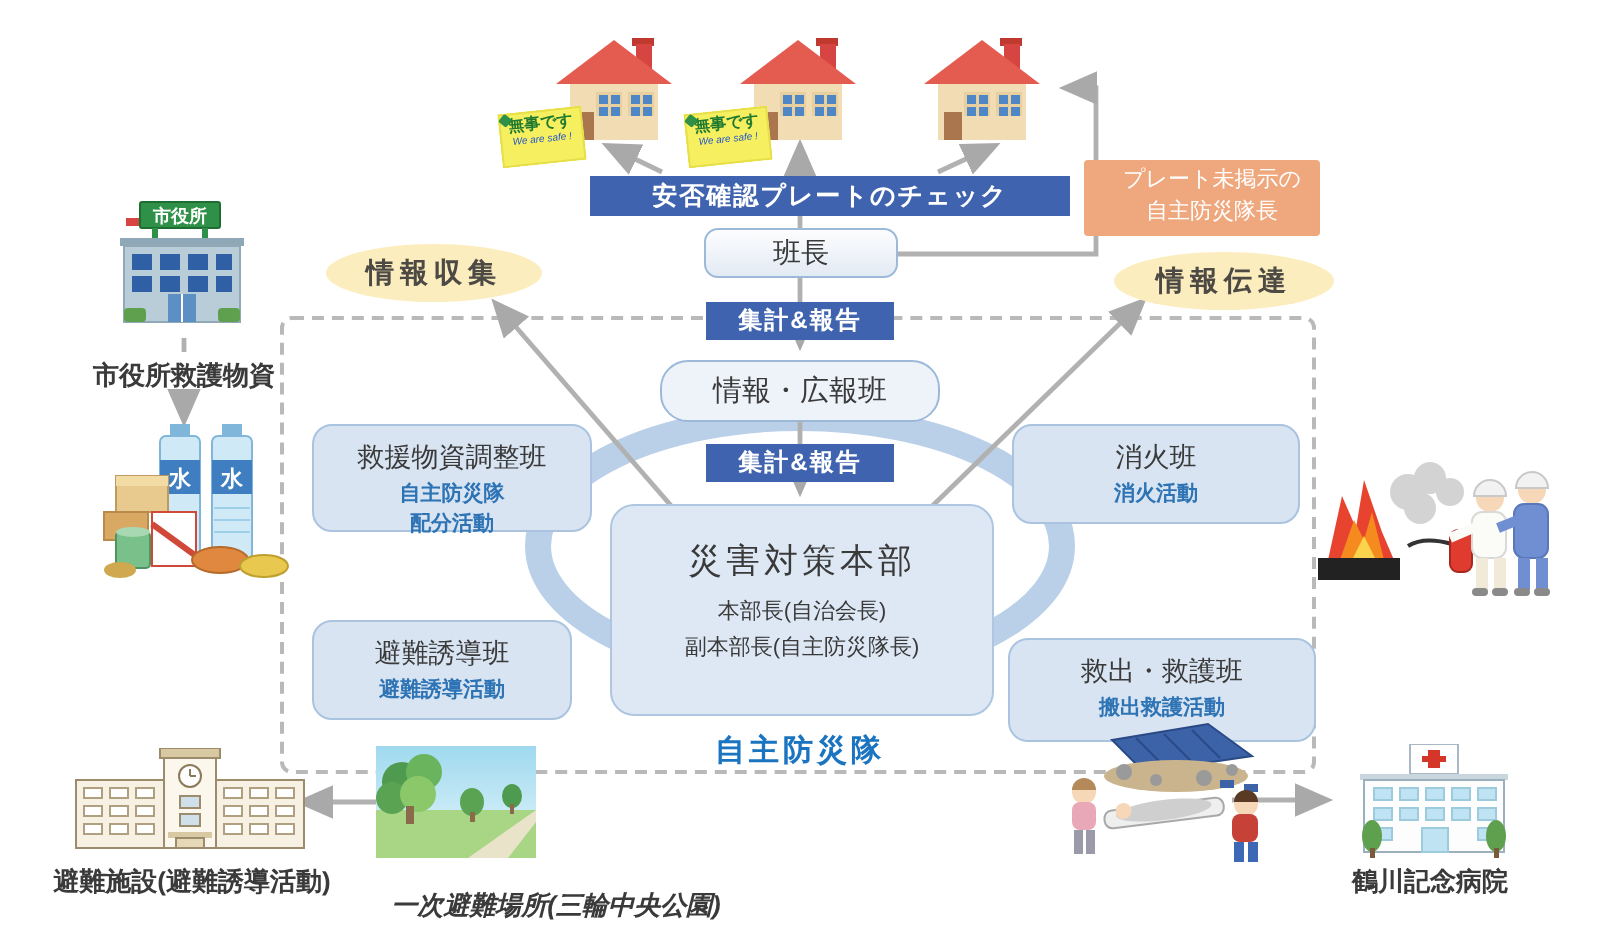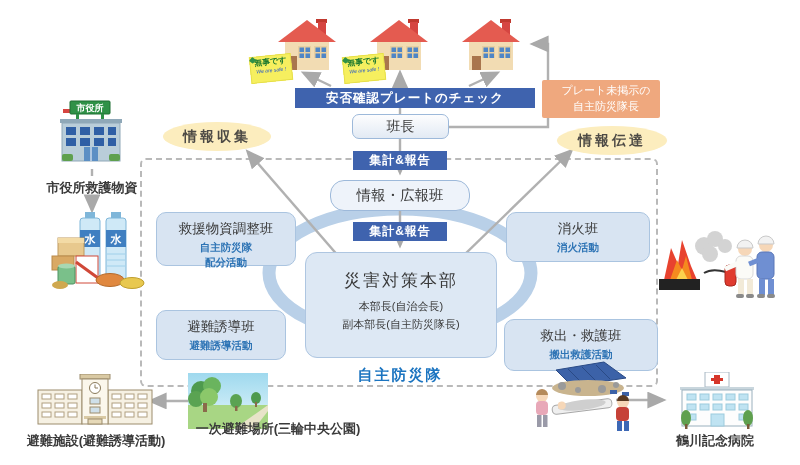--- a/index.html
+++ b/index.html
@@ -302,21 +302,21 @@
         <circle cx="24" cy="13" r="9" fill="#6ab45e"></circle>
         <circle cx="8" cy="26" r="8" fill="#5aa352"></circle>
         <circle cx="21" cy="24" r="9" fill="#8bc86a"></circle>
       <rect x="15" y="30" width="4" height="9" fill="#8a6a4a"></rect>
     </g>
     <ellipse cx="48" cy="28" rx="6" ry="7" fill="#5aa352"></ellipse>
       <rect x="47" y="33" width="2.5" height="5" fill="#8a6a4a"></rect>
     <ellipse cx="68" cy="25" rx="5" ry="6" fill="#4e9a4e"></ellipse>
       <rect x="67" y="29" width="2" height="5" fill="#8a6a4a"></rect>
   </svg>
-  <div class="abs z3 caption" style="left:158px;top:420px;width:240px;">一次避難場所(三輪中央公園)</div>
+  <div class="abs z3 caption" style="left:158px;top:444px;width:240px;font-style:italic;">一次避難場所(三輪中央公園)</div>
 
   <svg class="abs z3" style="left:652px;top:210px;" width="140" height="100" viewBox="0 0 140 100">
     <g fill="#cfcfcf" opacity="0.9">
       <circle cx="52" cy="36" r="9"></circle>
         <circle cx="63" cy="29" r="8"></circle>
         <circle cx="73" cy="36" r="7"></circle>
         <circle cx="58" cy="44" r="8"></circle>
     </g>
     <polygon points="12,70 19,38 26,54 30,30 39,56 45,70" fill="#e8432f"></polygon>
     <polygon points="18,70 25,50 30,60 34,46 40,70" fill="#f58a1f"></polygon>

